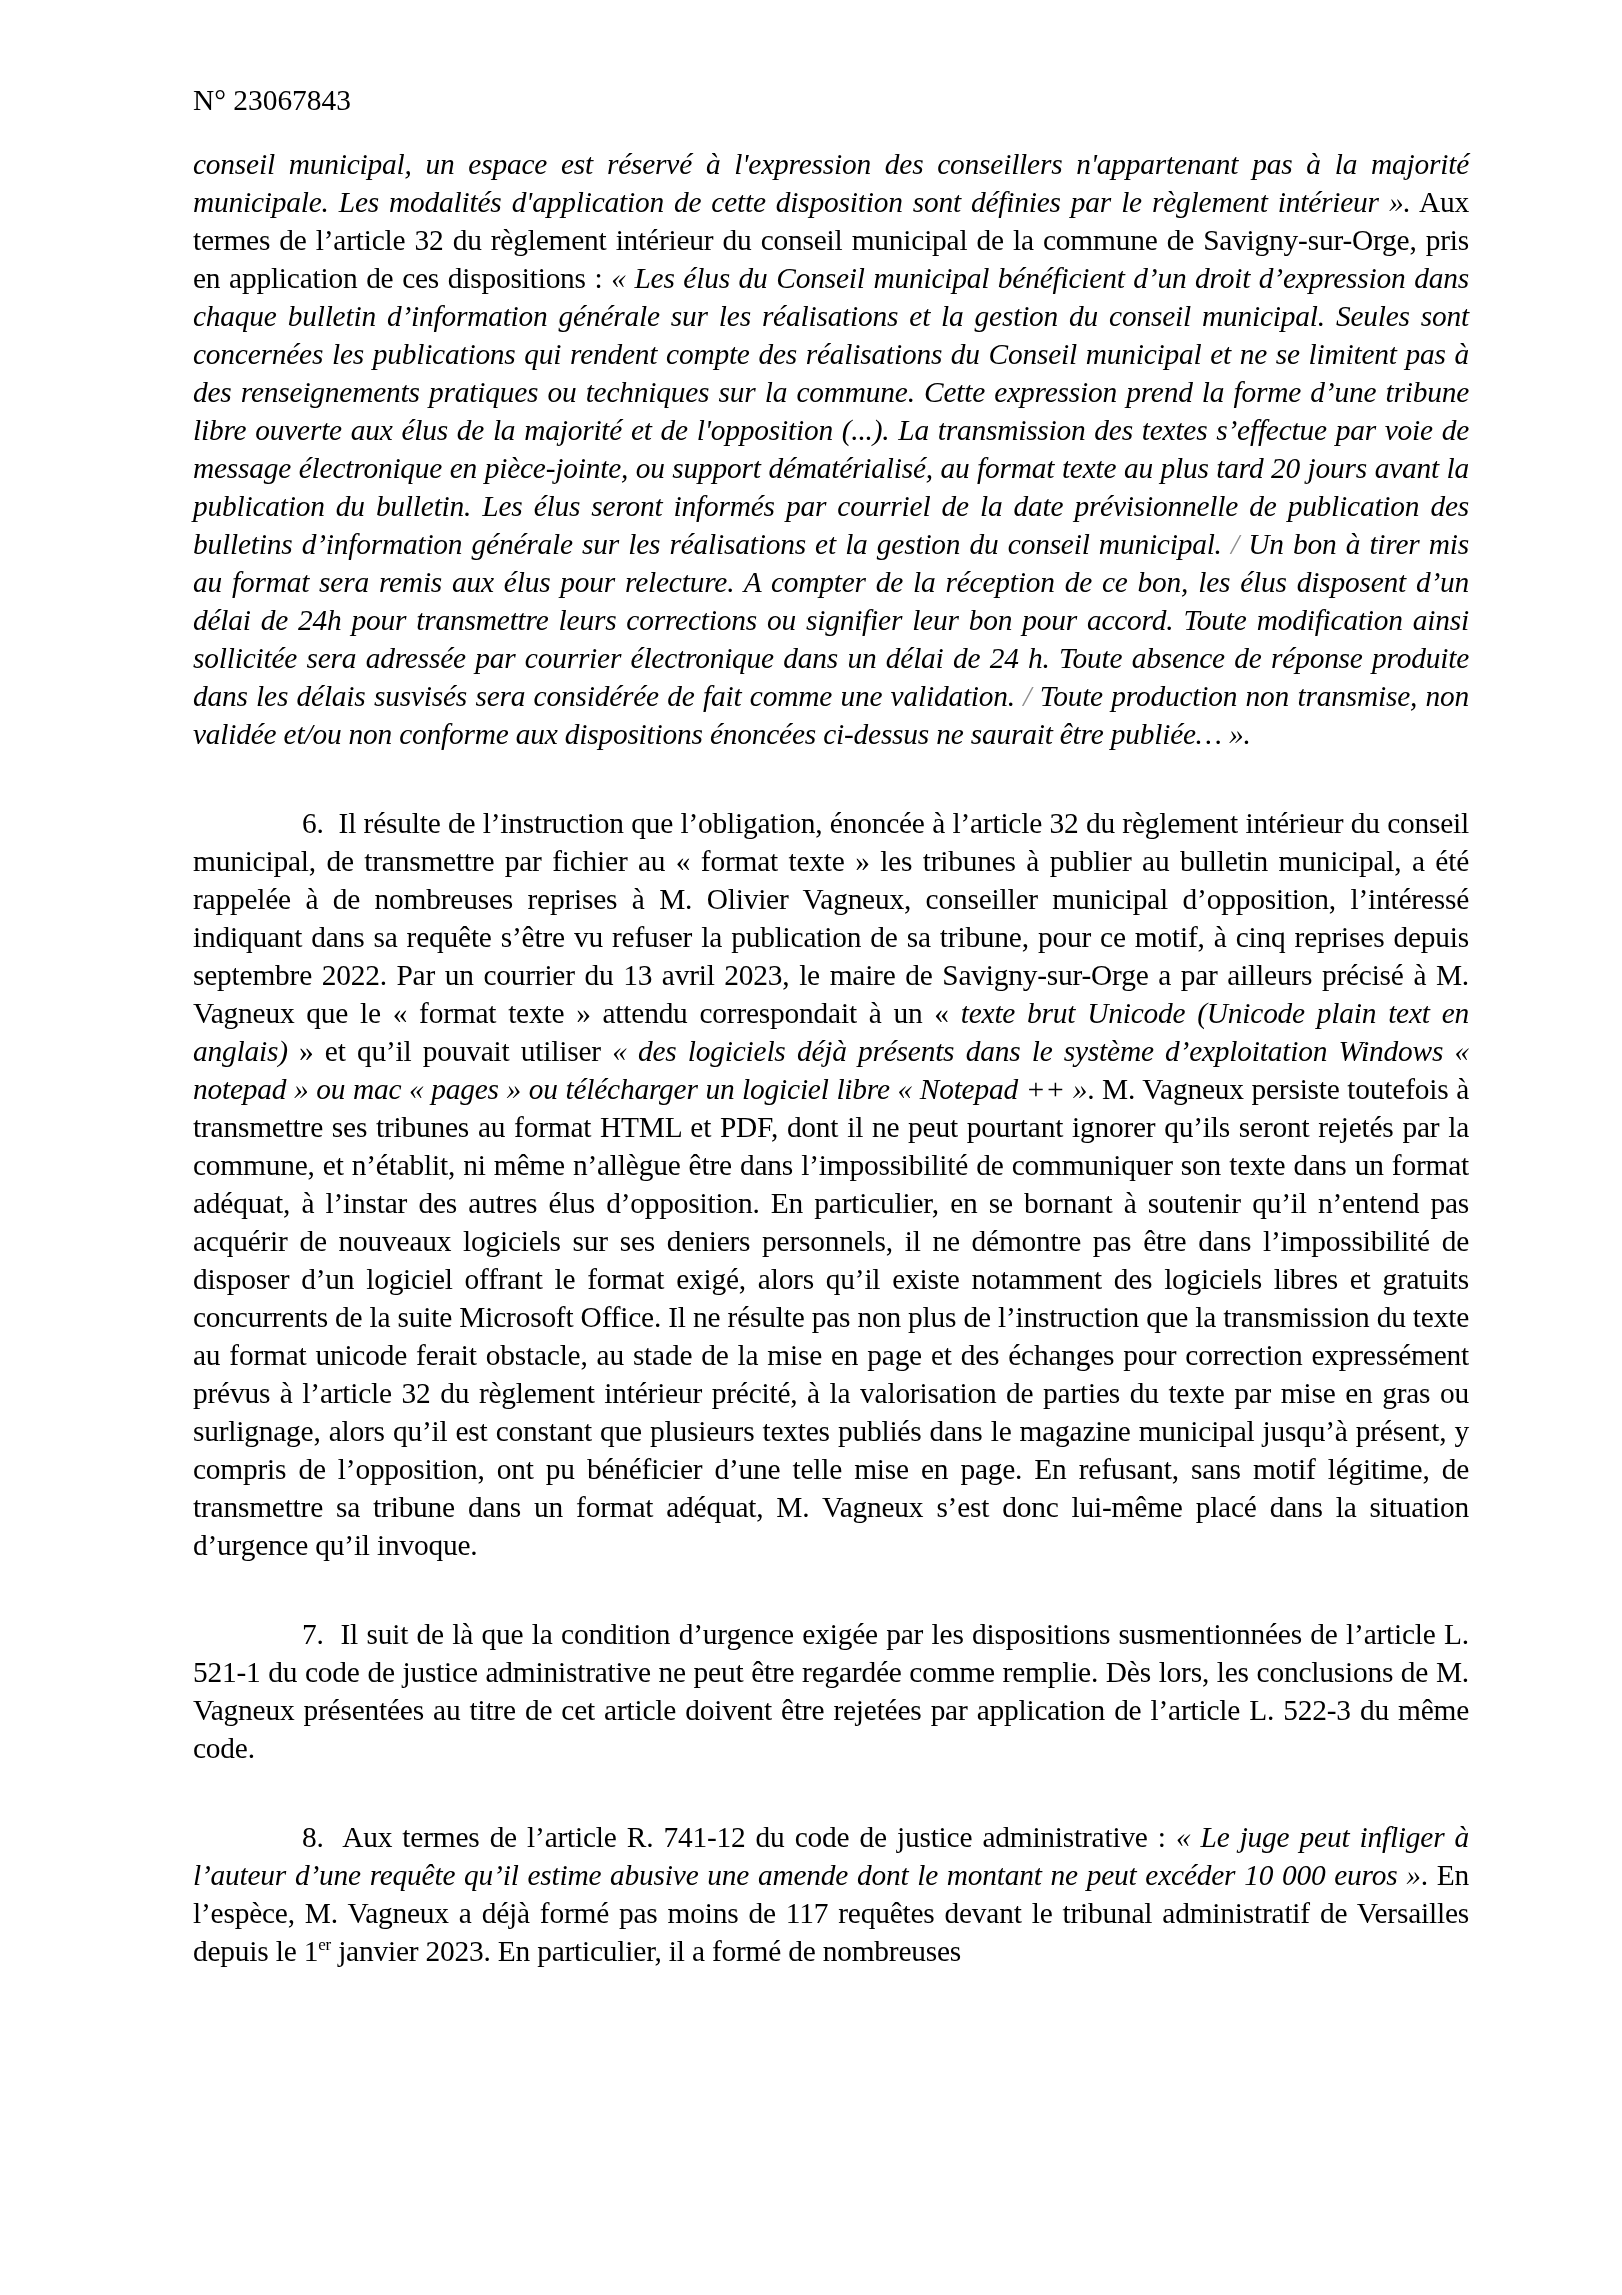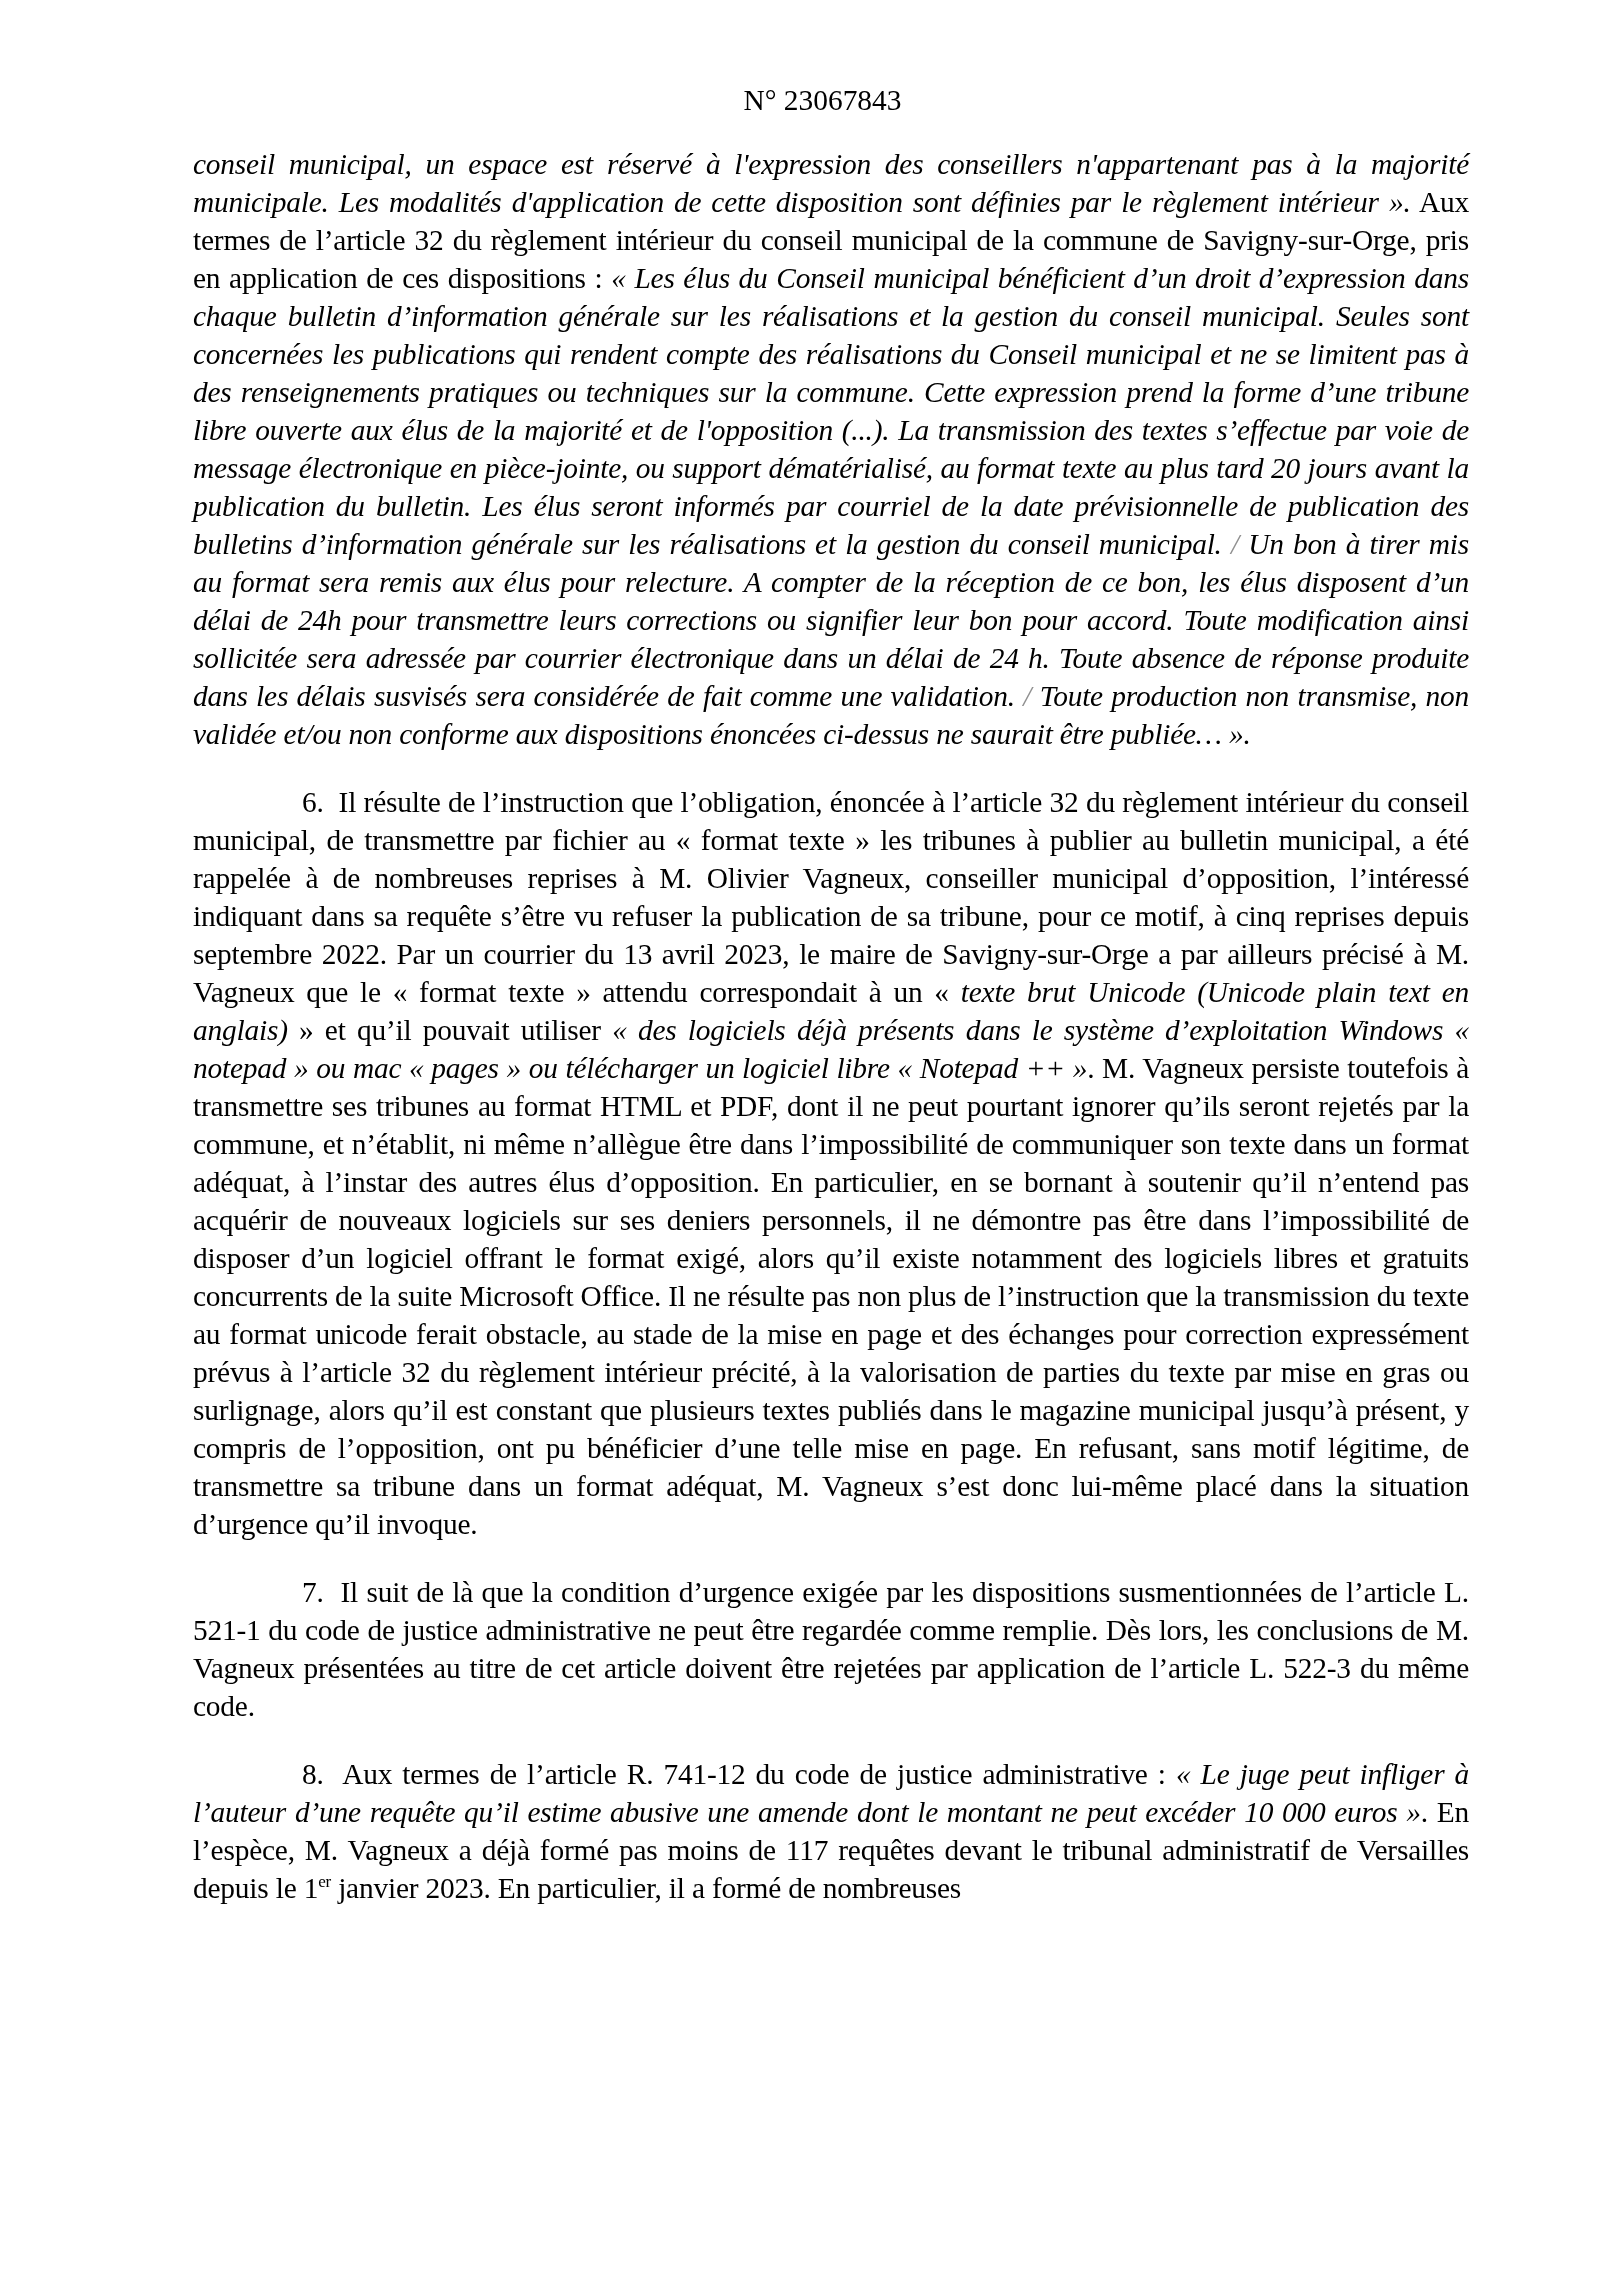--- a/index.html
+++ b/index.html
@@ -15,38 +15,38 @@
     color: #000000;
     font-family: "Liberation Serif", "DejaVu Serif", serif;
     overflow: hidden;
   }
   .page-header {
     position: absolute;
     left: 193px;
     right: 171px;
     top: 84px;
     display: flex;
-    justify-content: center;
+    justify-content: flex-start;
     align-items: baseline;
     font-size: 29.4px;
     line-height: 33px;
     white-space: nowrap;
   }
   .document-body {
     position: absolute;
     left: 193px;
     right: 154px;
     top: 145px;
     font-size: 29.4px;
     line-height: 38px;
     letter-spacing: -0.2px;
     text-align: justify;
   }
   .para { margin: 0; }
-  .para + .para { margin-top: 30px; }
+  .para + .para { margin-top: 51px; }
   .para.indented { text-indent: 109px; }
   .run.it { font-style: italic; }
   .run.gray { color: #8f8f8f; }
   sup.run {
     font-size: 0.58em;
     line-height: 0;
     vertical-align: super;
   }
 </style>
 </head>

